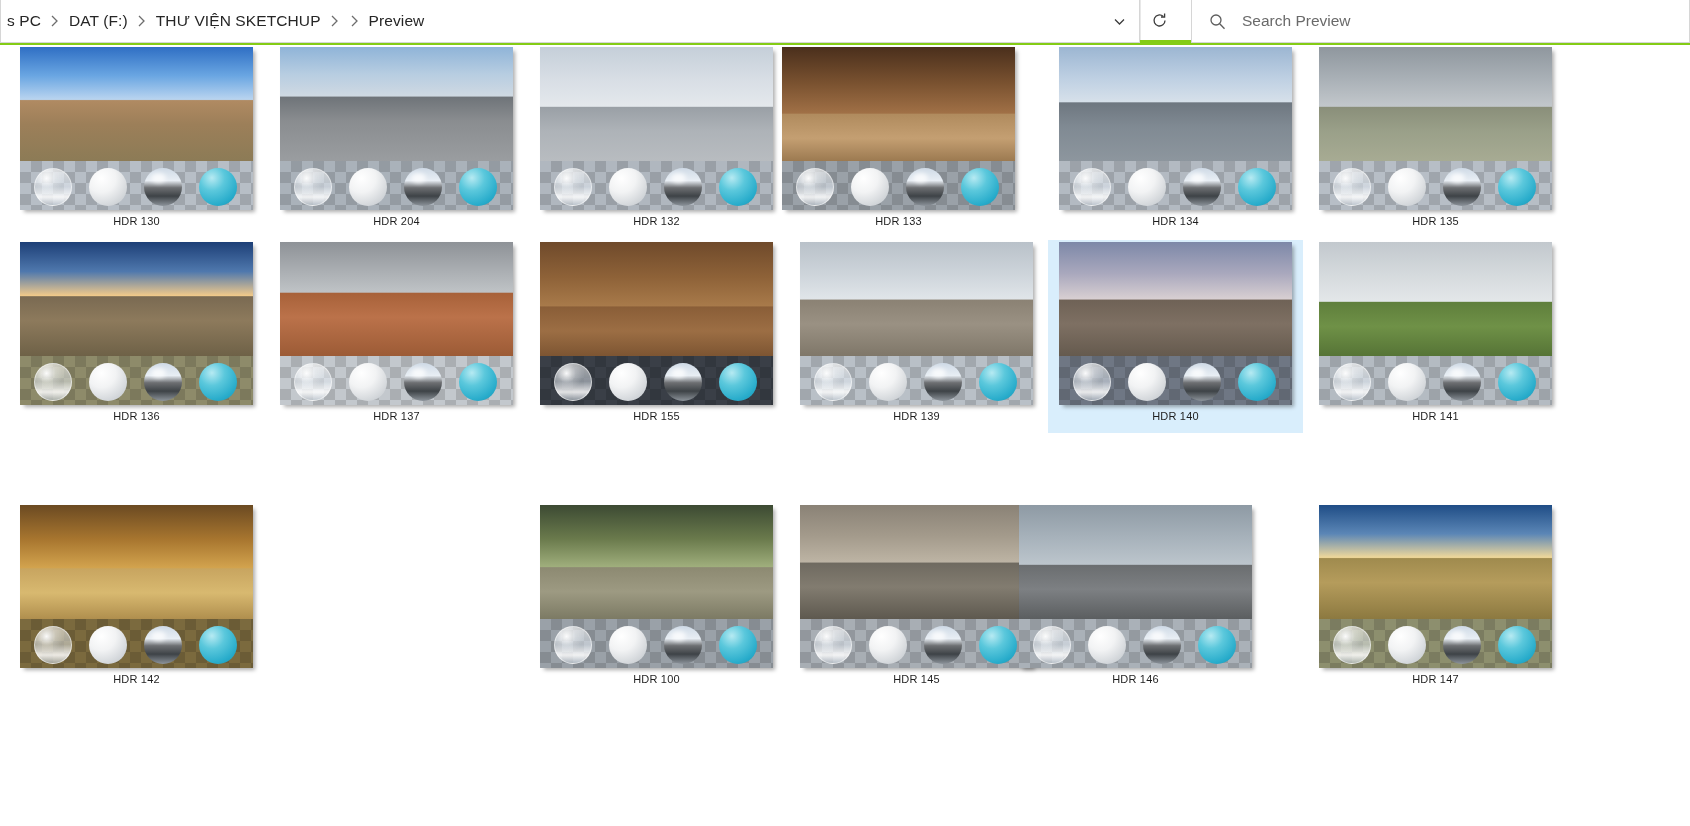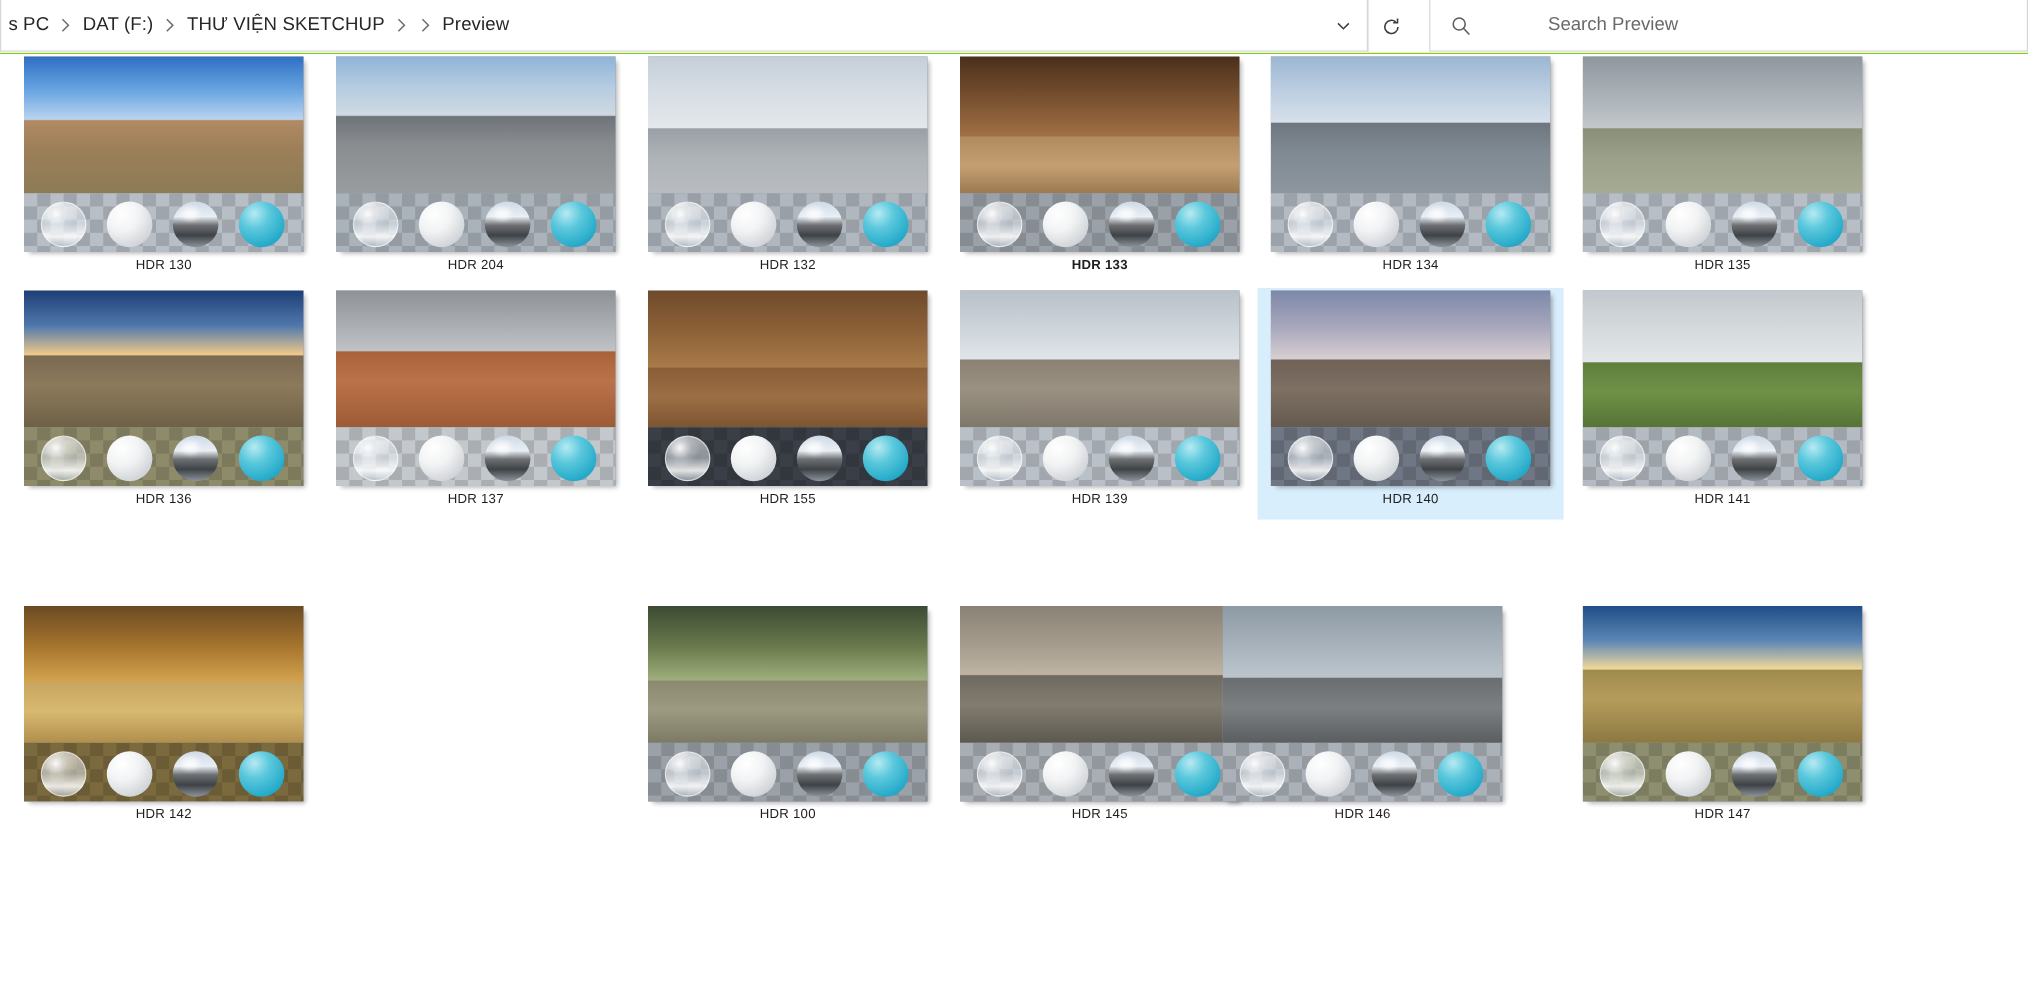--- a/index.html
+++ b/index.html
@@ -8,21 +8,21 @@
     background: #ffffff;
     font-family: "Liberation Sans", sans-serif;
     overflow: hidden;
   }
 
   
   #addressbar {
     position: absolute; left: 0; top: 0;
     width: 1690px; height: 45px;
     background: #ffffff;
-    border-bottom: 1px solid #84cc16;
+    border-bottom: 5px solid #84cc16;
     display: flex; align-items: stretch;
   }
   #breadcrumb-box {
     flex: 0 0 1140px;
     border: 1px solid #d6d6d6;
     background: #ffffff;
     display: flex; align-items: center;
     padding-left: 0px;
     height: 44px;
     margin-top: -1px;
@@ -42,21 +42,21 @@
     height: 100%; color: #3b3b3b;
   }
   #refresh-btn {
     flex: 0 0 38px; display: flex; align-items: center; justify-content: center;
     height: 100%; color: #3b3b3b;
     border-left: 1px solid #e8e8e8;
   }
   #search-box {
     flex: 1; margin-left: 13px; border: 1px solid #d6d6d6;
     background: #fff; display: flex; align-items: center;
-    height: 44px; margin-top: -1px; gap: 48px;
+    height: 44px; margin-top: -1px;
   }
   #search-icon-wrap {
     flex: 0 0 50px; display: flex; align-items: center; justify-content: center;
     color: #5d5d5d;
   }
   #search-input {
     flex: 1; border: none; outline: none; background: transparent;
     font-family: "Liberation Sans", sans-serif;
     font-size: 15.5px; color: #555; height: 100%;
   }
@@ -230,21 +230,21 @@
         <div class="pano" style="background: linear-gradient(rgb(197, 207, 217) 0%, rgb(216, 222, 229) 28.6%, rgb(228, 232, 236) 52%, rgb(154, 160, 166) 53%, rgb(174, 179, 184) 74%, rgb(184, 188, 192) 100%);"></div>
         <div class="floor" style="background-color: rgb(176, 183, 191);">
           <div class="sph sph-glass"></div>
           <div class="sph sph-white"></div>
           <div class="sph sph-chrome"></div>
           <div class="sph sph-cyan"></div>
         </div>
       </div>
       <div class="caption">HDR 132</div>
     </div>
-    <div class="cell" style="left: 789px; top: 0px; height: 193px; font-weight: bold;">
+    <div class="cell" style="left: 771px; top: 0px; height: 193px;">
       <div class="cell-hl"></div>
       <div class="thumb-wrap">
         <div class="pano" style="background: linear-gradient(rgb(74, 47, 28) 0%, rgb(122, 82, 48) 31.9%, rgb(160, 112, 70) 58%, rgb(176, 139, 94) 59%, rgb(196, 159, 114) 80%, rgb(156, 122, 81) 100%);"></div>
         <div class="floor" style="background-color: rgb(154, 161, 168);">
           <div class="sph sph-glass"></div>
           <div class="sph sph-white"></div>
           <div class="sph sph-chrome"></div>
           <div class="sph sph-cyan"></div>
         </div>
       </div>

